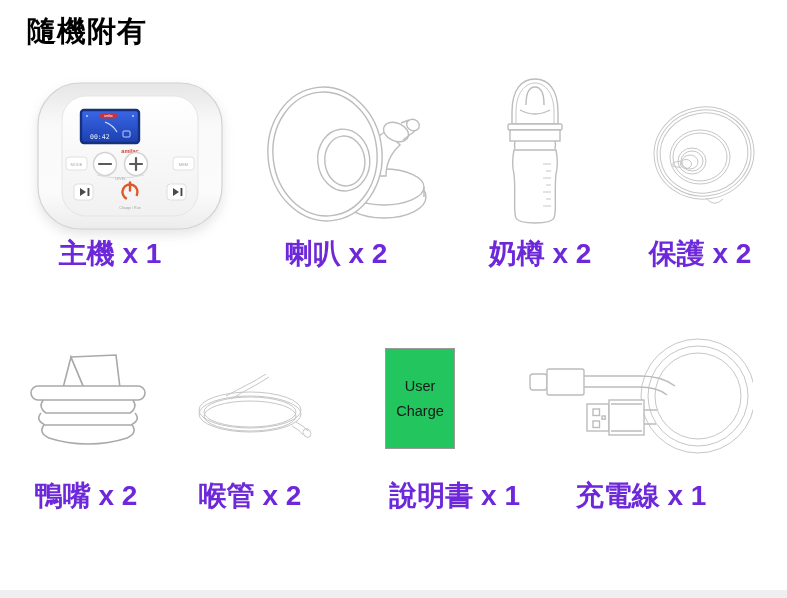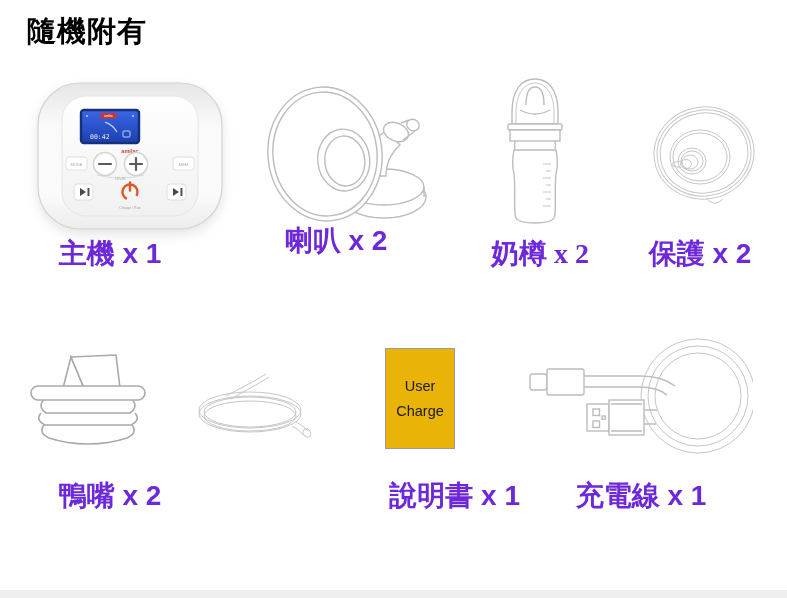--- a/index.html
+++ b/index.html
@@ -8,21 +8,21 @@
   .page-title{position:absolute;left:27px;top:12px;font-size:29px;font-weight:700;color:#000000;letter-spacing:1px;}
   .item-label{position:absolute;font-size:28px;font-weight:600;color:#6d28d9;text-align:center;line-height:34px;white-space:nowrap;}
   .art{position:absolute;}
   .art svg{display:block;width:100%;height:100%;}
   .line{stroke:#bcbcbc;stroke-width:1.4;fill:#fff;}
   .lineo{stroke:#bcbcbc;stroke-width:1.4;fill:none;}
   .thin{stroke:#c6c6c6;stroke-width:1;fill:none;}
   .dark{stroke:#a9a9a9;stroke-width:1.6;fill:#fff;}
   .darko{stroke:#a9a9a9;stroke-width:1.6;fill:none;}
   .manual-box{position:absolute;left:385px;top:348px;width:68px;height:99px;border:1px solid #9a9a9a;
-              background:#eab308;display:flex;flex-direction:column;align-items:center;justify-content:center;gap:9px;}
+              background:#22c55e;display:flex;flex-direction:column;align-items:center;justify-content:center;gap:9px;}
   .manual-box div{font-size:14.5px;color:#1a1a1a;}
   .footer-bar{position:absolute;left:0;bottom:0;width:787px;height:8px;background:#efefef;}
   .main-shadow{filter:drop-shadow(0 5px 6px rgba(0,0,0,0.10));}
   text{font-family:"Liberation Sans","DejaVu Sans",sans-serif;}
   .lcd-digits{font-family:"DejaVu Sans Mono",monospace;}
 </style>
 </head>
 <body>
 
 <div class="page">
@@ -187,21 +187,22 @@
       <rect class="lineo" x="68" y="77" width="6.5" height="6.5"></rect>
       <rect class="lineo" x="68" y="89" width="6.5" height="6.5"></rect>
       <rect class="lineo" x="77" y="84" width="3.2" height="3.2"></rect>
       <rect class="line" x="84" y="68" width="35" height="35"></rect>
       <path class="lineo" d="M86,72 H117 M86,99 H117"></path>
       <path class="lineo" d="M119,78 H132 M119,92 H131"></path>
     </svg>
   </div>
 
   <div class="item-label" style="left:10px;top:237px;width:200px;">主機 x 1</div>
-  <div class="item-label" style="left:236px;top:224px;width:200px;">喇叭 x 2</div>
-  <div class="item-label" style="left:440px;top:237px;width:200px;font-family:Liberation Serif, serif;">奶樽 x 2</div>
+  <div class="item-label" style="left:236px;top:237px;width:200px;">喇叭 x 2</div>
+  <div class="item-label" style="left:440px;top:237px;width:200px;">奶樽 x 2</div>
   <div class="item-label" style="left:610px;top:237px;width:180px;">保護 x 2</div>
-  <div class="item-label" style="left:0px;top:479px;width:172px;padding-left:24px;">鴨嘴 x 2</div>
+  <div class="item-label" style="left:0px;top:479px;width:172px;">鴨嘴 x 2</div>
+  <div class="item-label" style="left:150px;top:479px;width:200px;">喉管 x 2</div>
   <div class="item-label" style="left:320px;top:479px;width:200px;text-align:right;">說明書 x 1</div>
   <div class="item-label" style="left:541px;top:479px;width:200px;">充電線 x 1</div>
 
   <div class="footer-bar"></div>
 </div>
 
 </body></html>

